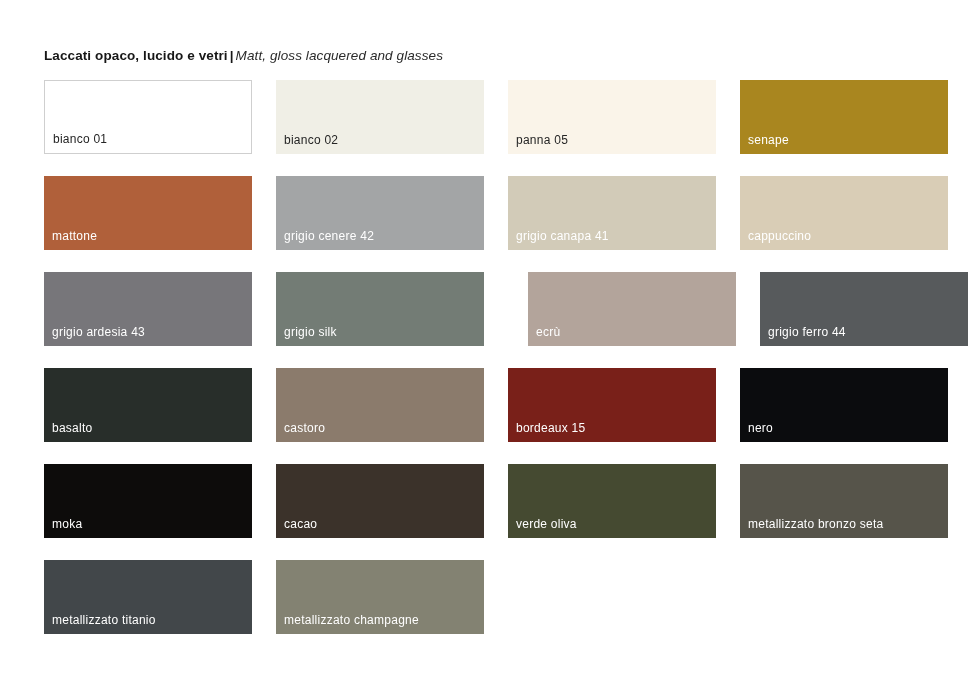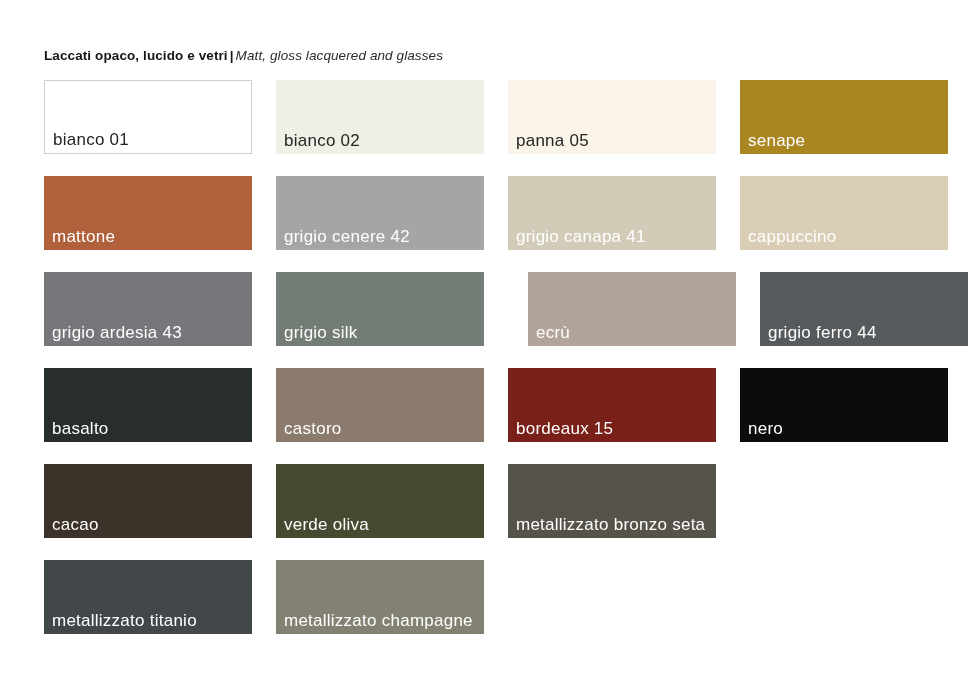--- a/index.html
+++ b/index.html
@@ -61,21 +61,21 @@
     box-sizing: border-box;
     flex: 0 0 208px;
   }
   .swatch.outlined {
     border: 1px solid #cfcfcf;
   }
   .swatch .name {
     position: absolute;
     left: 8px;
     bottom: 7px;
-    font-size: 17px;
+    font-size: 12px;
     line-height: 13px;
     letter-spacing: 0.25px;
     white-space: nowrap;
   }
   .swatch.light-text .name { color: #ffffff; }
   .swatch.dark-text  .name { color: #252525; }
 </style>
 </head>
 <body>
 
@@ -136,20 +136,23 @@
           <span class="name">castoro</span>
         </div>
         <div class="swatch light-text" style="background: rgb(121, 32, 25);">
           <span class="name">bordeaux 15</span>
         </div>
         <div class="swatch light-text" style="background: rgb(11, 12, 14); padding-left: 28px;">
           <span class="name">nero</span>
         </div>
       </div>
       <div class="row">
+        <div class="swatch light-text" style="background: rgb(13, 12, 11);">
+          <span class="name">moka</span>
+        </div>
         <div class="swatch light-text" style="background: rgb(59, 50, 42);">
           <span class="name">cacao</span>
         </div>
         <div class="swatch light-text" style="background: rgb(69, 74, 49);">
           <span class="name">verde oliva</span>
         </div>
         <div class="swatch light-text" style="background: rgb(86, 84, 74);">
           <span class="name">metallizzato bronzo seta</span>
         </div>
       </div>

